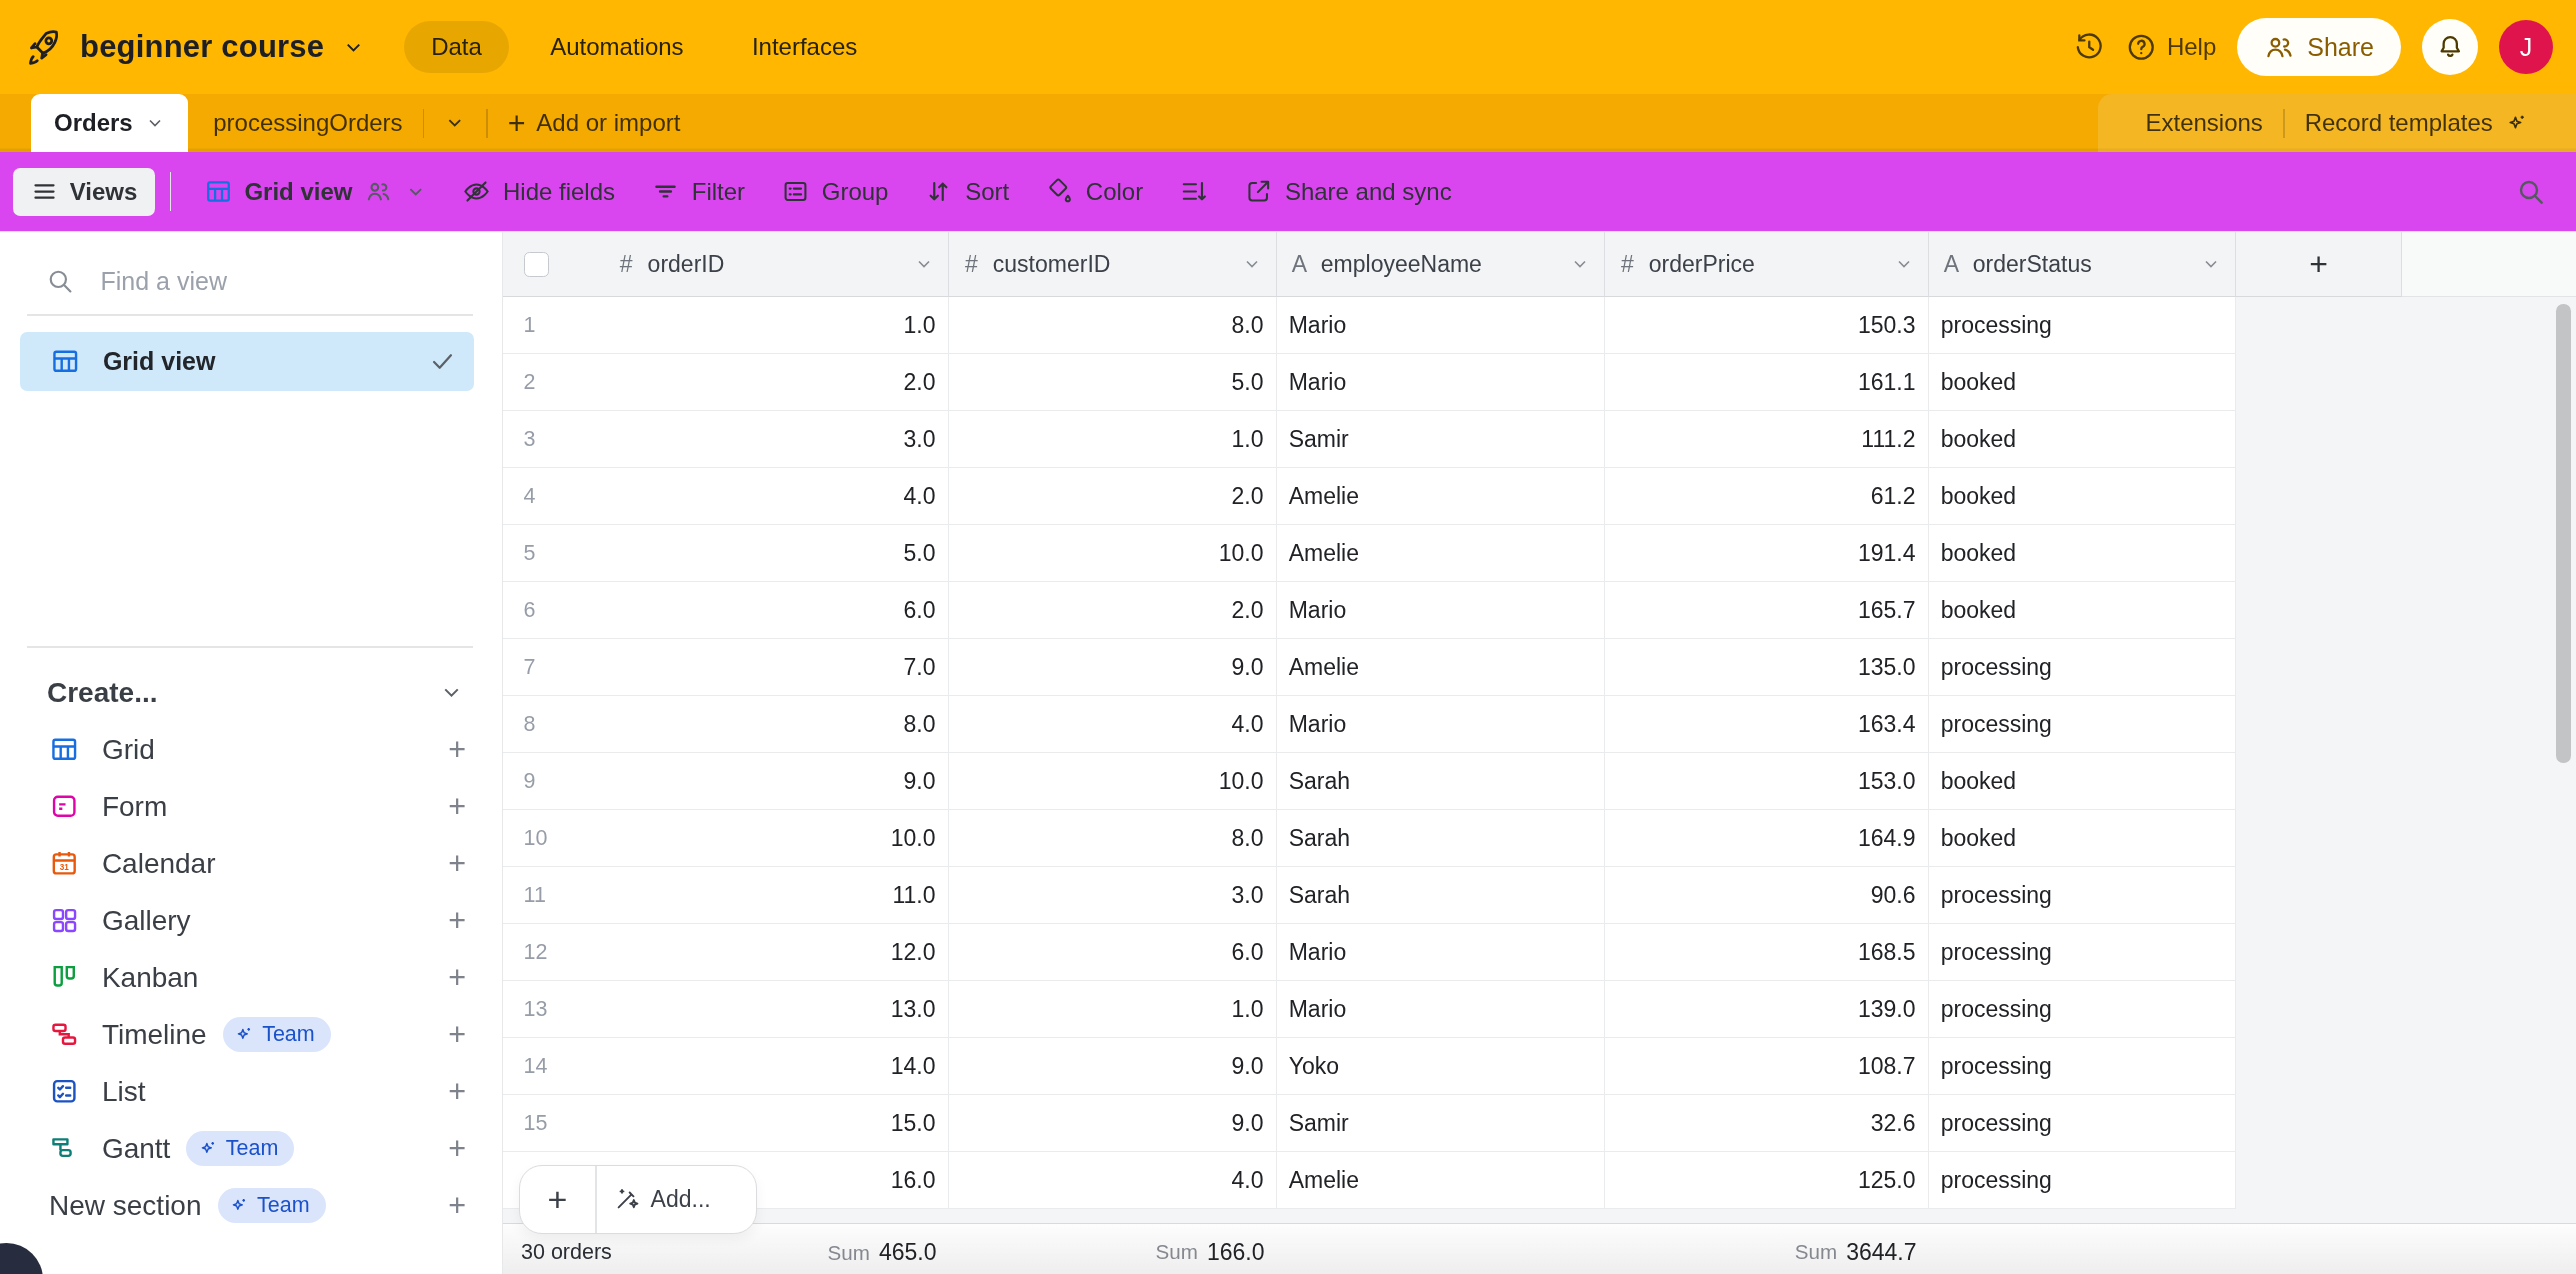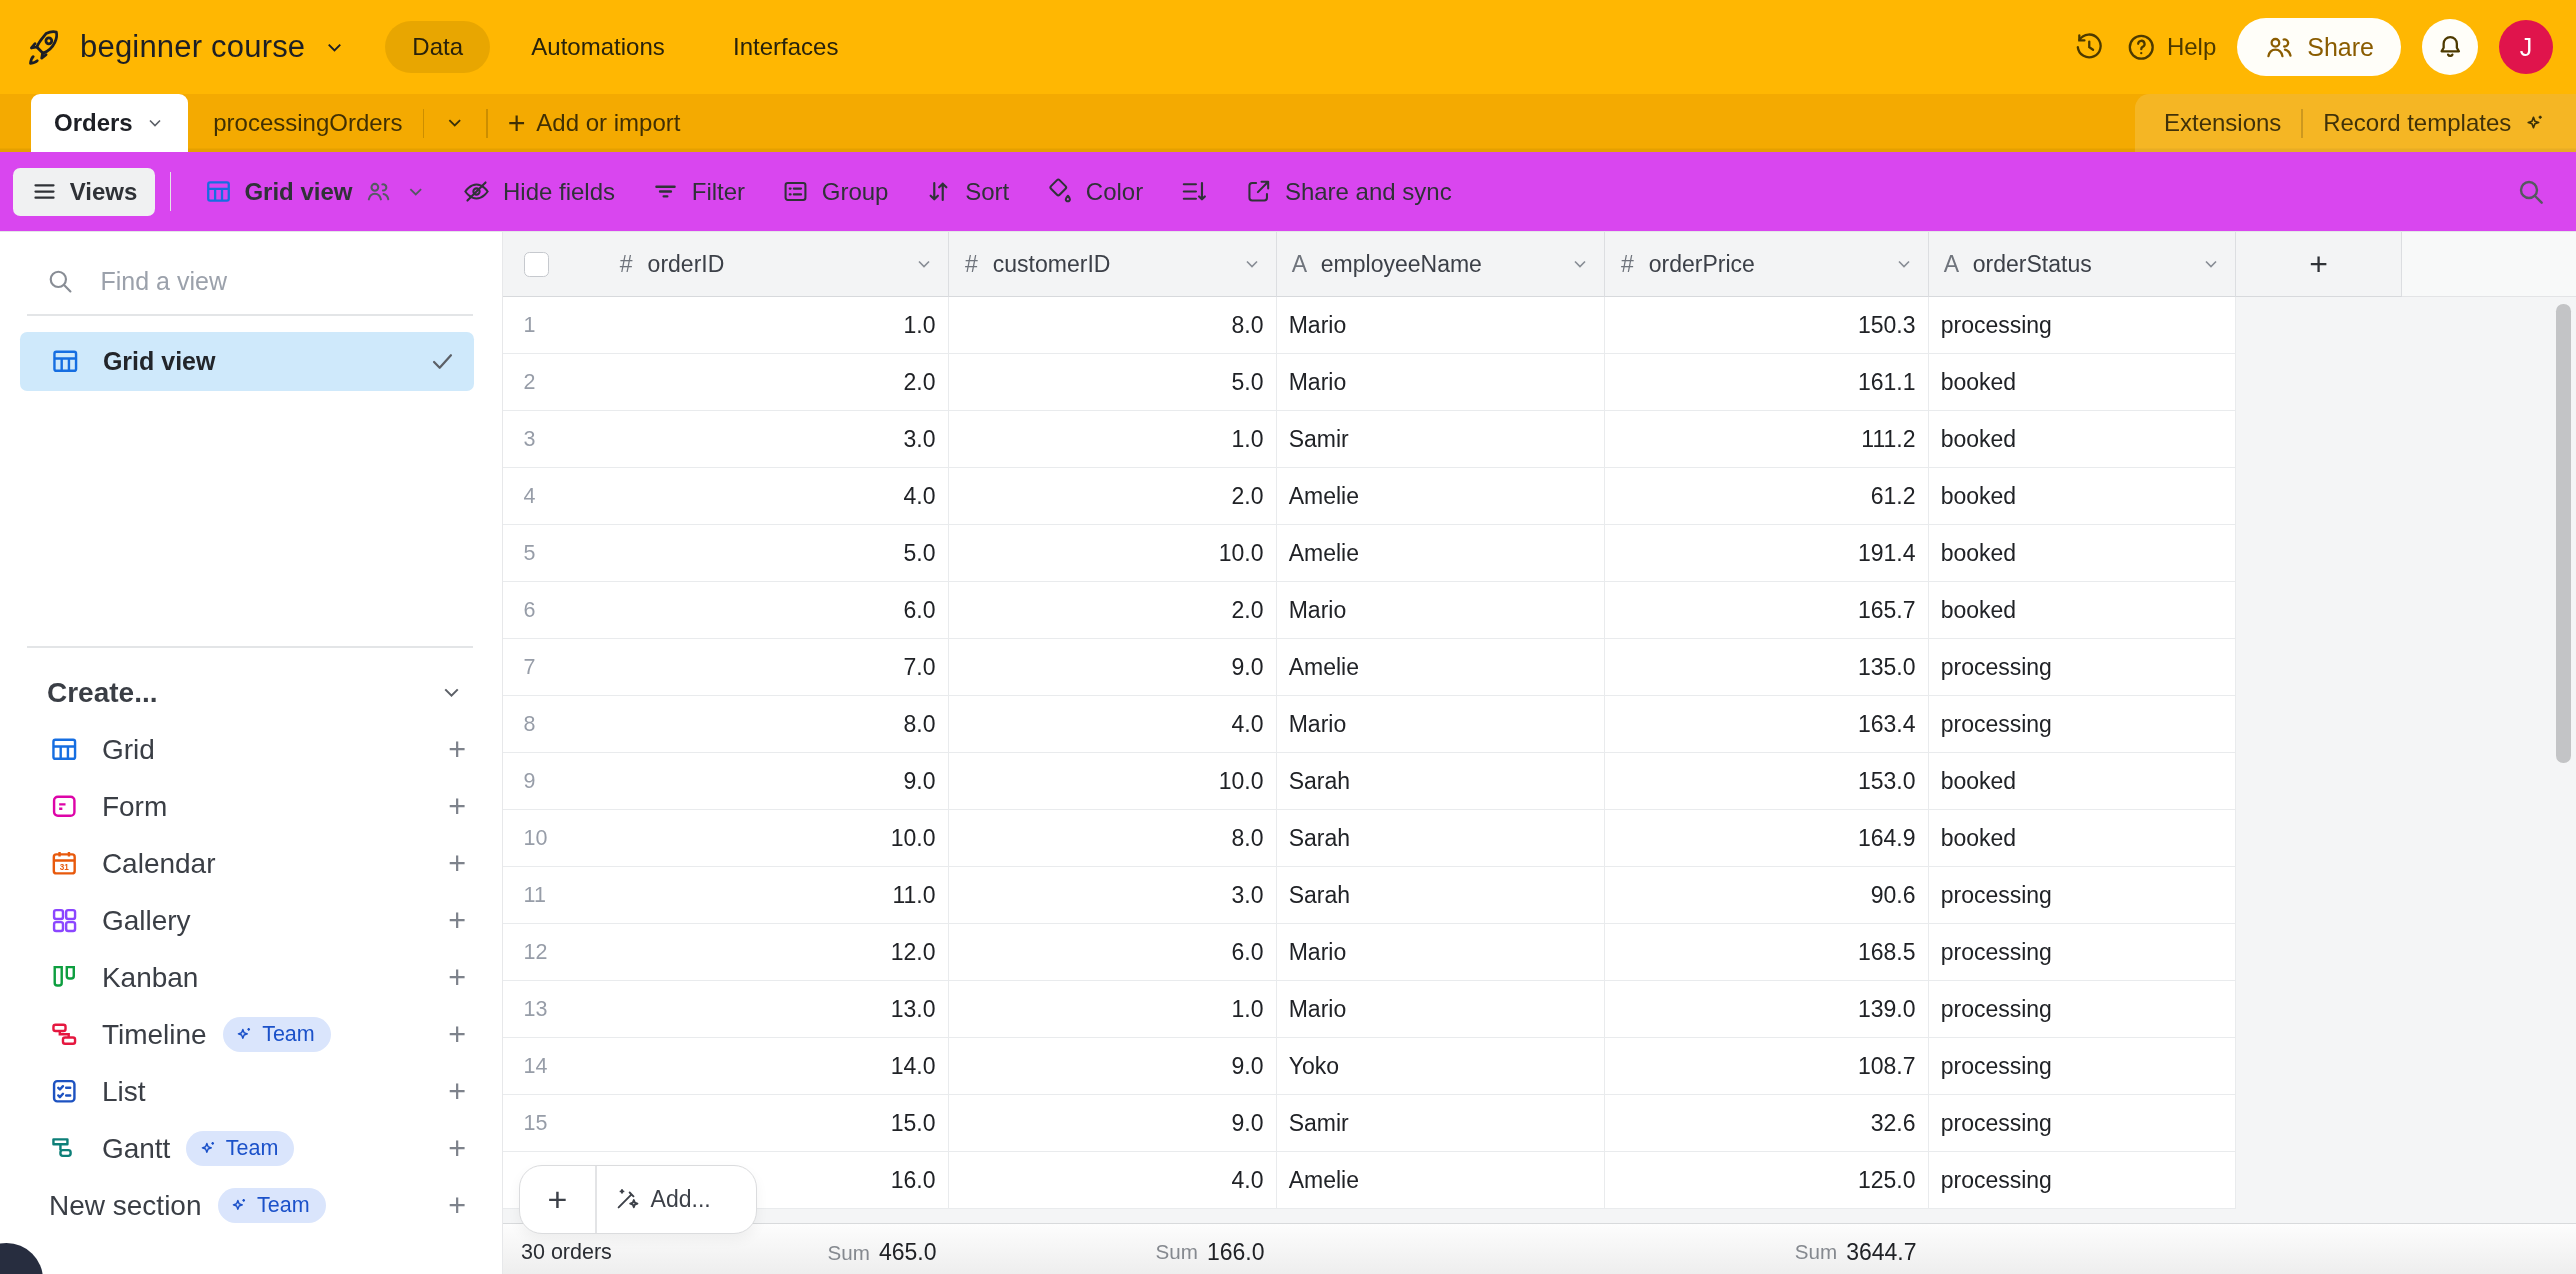--- a/index.html
+++ b/index.html
@@ -4,41 +4,41 @@
 <style>
   html,body{margin:0;padding:0;background:#e9e9e9}
   .app{position:relative;width:2576px;height:1275px;background:#fff;overflow:hidden;
        font-family:"Liberation Sans",sans-serif;color:#1d1f25;-webkit-font-smoothing:antialiased}
   .app *{box-sizing:border-box}
   svg{display:block}
 
   
   .topbar{height:94px;background:#ffb702;display:flex;align-items:center;padding:0 23px}
   .brand{display:flex;align-items:center;gap:18px}
-  .brand-title{font-size:31px;font-weight:400;letter-spacing:0.2px}
+  .brand-title{font-size:31px;font-weight:700;letter-spacing:0.2px}
   .nav{display:flex;align-items:flex-start;gap:14.3px;margin-left:39px}
   .nav-pill{font-size:24px;padding:11.7px 27px;border-radius:895px;color:#28220c;cursor:pointer}
   .nav-pill.active{background:rgba(0,0,0,.09);font-weight:500}
   .top-right{margin-left:auto;display:flex;align-items:center;gap:21px}
   .icon-btn{display:flex;align-items:center;gap:10.8px;color:#5d4500;font-size:24px;cursor:pointer}
   .share-pill{display:flex;align-items:center;gap:12.5px;background:#fffef9;border-radius:895px;
               padding:13.4px 27px;color:#8a5c00;font-size:25px;font-weight:500;cursor:pointer}
   .bell-circle{width:56px;height:56px;border-radius:50%;background:#fffef9;display:flex;align-items:center;justify-content:center;cursor:pointer}
   .avatar{width:54px;height:54px;border-radius:50%;background:#e0144c;color:#fff;display:flex;
           align-items:center;justify-content:center;font-size:25px;font-weight:500;cursor:pointer}
 
   
   .tabstrip{position:relative;height:58px;background:#f4aa01;display:flex;align-items:center;
             box-shadow:inset 0 -3.6px 0 rgba(0,0,0,.06)}
   .tab-active{height:58px;display:flex;align-items:center;gap:12.5px;margin-left:31px;padding:0 23px;
               background:#fff;border-radius:9px 9px 0 0;font-size:24px;font-weight:600;cursor:pointer}
   .tab{margin-left:25px;font-size:24px;color:rgba(32,26,5,.85);cursor:pointer}
   .vsep{width:1.8px;height:29px;background:rgba(0,0,0,.16);margin:0 20px}
   .strip-btn{display:flex;align-items:center;gap:10.8px;color:rgba(32,26,5,.85);font-size:24px;cursor:pointer}
-  .strip-right{position:absolute;right:0;top:0;height:58px;width:441px;background:rgba(255,255,255,.14);
+  .strip-right{position:absolute;right:0;top:0;height:58px;width:478px;background:rgba(255,255,255,.14);
                border-top-left-radius:14.3px;display:flex;align-items:center;justify-content:center;gap:0}
 
   
   .toolbar{height:80px;background:#d946ef;border-bottom:1.8px solid #e4e6e8;display:flex;align-items:center;padding:0 13px}
   .tbtn{display:flex;align-items:center;gap:11.7px;padding:10px 18px;border-radius:7.2px;font-size:24px;color:#2f3237;cursor:pointer}
   .tbtn.views{background:#f0f1f2;font-weight:600}
   .tdiv{width:1.8px;height:39px;background:#e2e4e6;margin:0 14.3px}
   .gv{font-weight:600}
   .toolbar-search{margin-left:auto;margin-right:16px;cursor:pointer}
 

